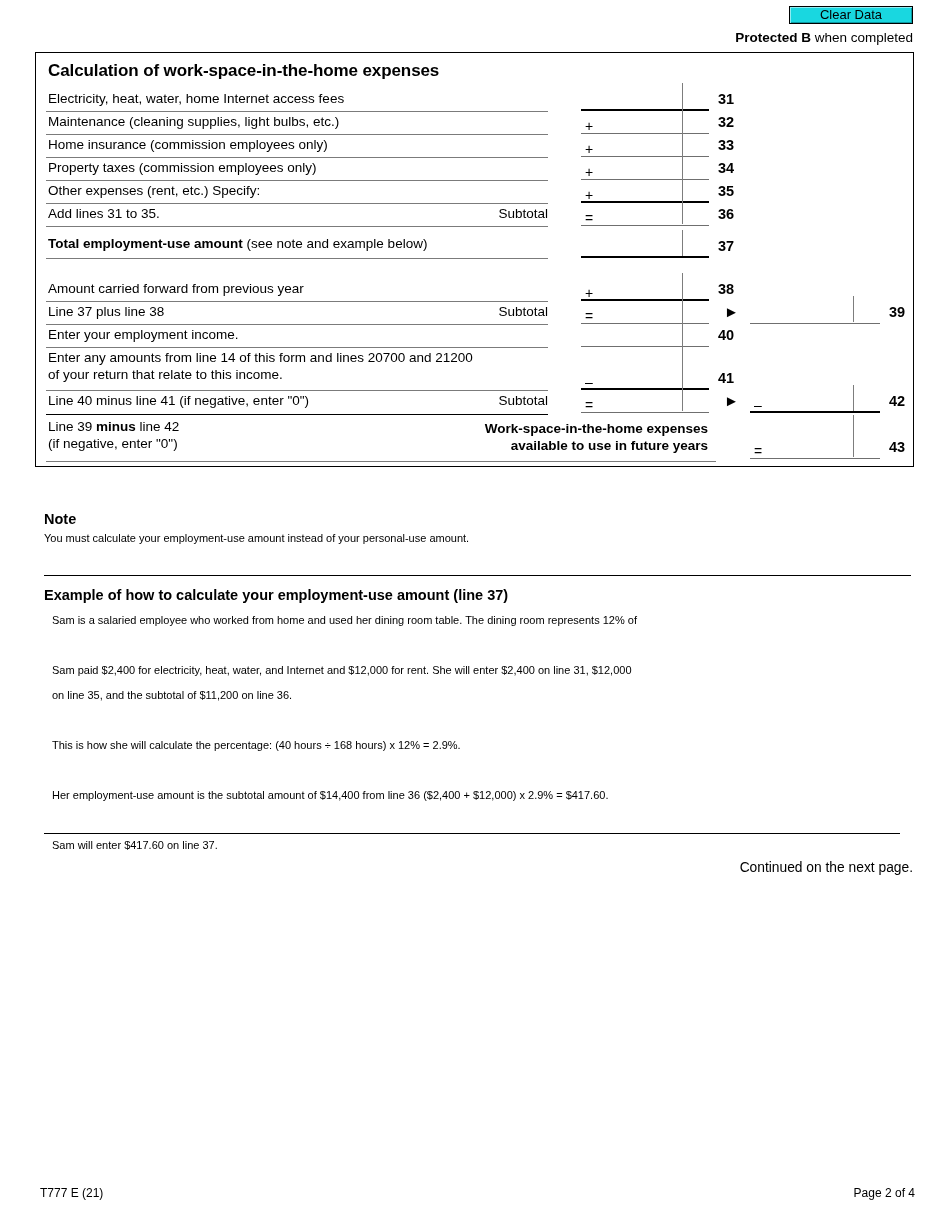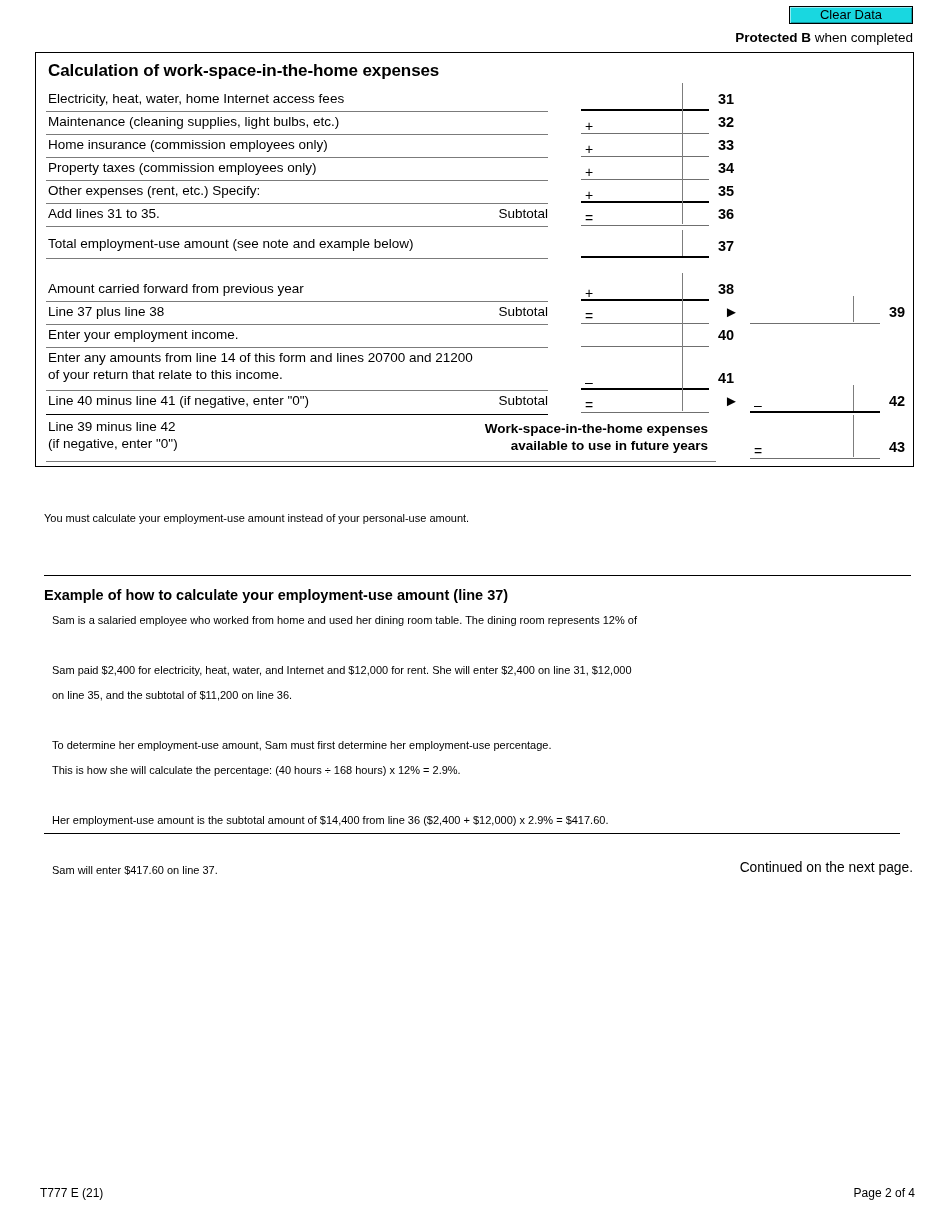--- a/index.html
+++ b/index.html
@@ -61,21 +61,21 @@
   
   .row { position: absolute; left: 0; width: 879px; }
 
   .desc {
     position: absolute;
     left: 12px;
     font-size: 13.5px;
     line-height: 16px;
     white-space: nowrap;
   }
-  .desc .bold { font-weight: normal; margin-top: 24px; }
+  .desc .bold { font-weight: bold; margin-top: 24px; }
   .desc-sub {
     position: absolute;
     font-size: 13.5px;
     line-height: 16px;
     white-space: nowrap;
     text-align: right;
   }
   .desc-rule {
     position: absolute;
     left: 10px;
@@ -341,33 +341,33 @@
       <div class="op">=</div>
       <div class="cent" style="left:103px; top:-22px; height:42px;"></div>
       <div class="uline"></div>
     </div>
     <div class="lineno" style="left:853px; top:20px;">43</div>
   </div>
 
 </div>
 
 <div id="note-block">
+  <div class="sec-head">Note</div>
   <p class="body-text">You must calculate your employment-use amount instead of your personal-use amount.</p>
 </div>
 
 <div class="hr-full" style="top:575px;"></div>
 
 <div id="example-block">
   <div class="sec-head">Example of how to calculate your employment-use amount (line 37)</div>
   <p class="body-text">Sam is a salaried employee who worked from home and used her dining room table. The dining room represents 12% of</p>
   <div class="para-gap"></div>
   <p class="body-text">Sam paid $2,400 for electricity, heat, water, and Internet and $12,000 for rent. She will enter $2,400 on line 31, $12,000</p>
   <p class="body-text">on line 35, and the subtotal of $11,200 on line 36.</p>
   <div class="para-gap"></div>
-  <p class="body-text">To determine her employment-use amount, Sam must first determine her employment-use percentage.</p>
   <p class="body-text">This is how she will calculate the percentage: (40 hours ÷ 168 hours) x 12% = 2.9%.</p>
   <div class="para-gap"></div>
   <p class="body-text">Her employment-use amount is the subtotal amount of $14,400 from line 36 ($2,400 + $12,000) x 2.9% = $417.60.</p>
   <div class="para-gap"></div>
   <p class="body-text">Sam will enter $417.60 on line 37.</p>
 </div>
 
 <div class="hr-thin" style="top:833px;"></div>
 
 <div id="continued">Continued on the next page.</div>

